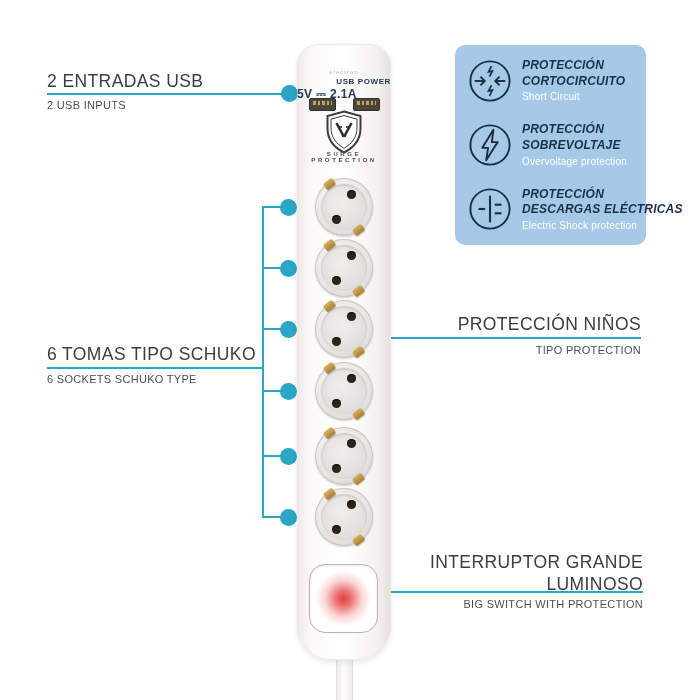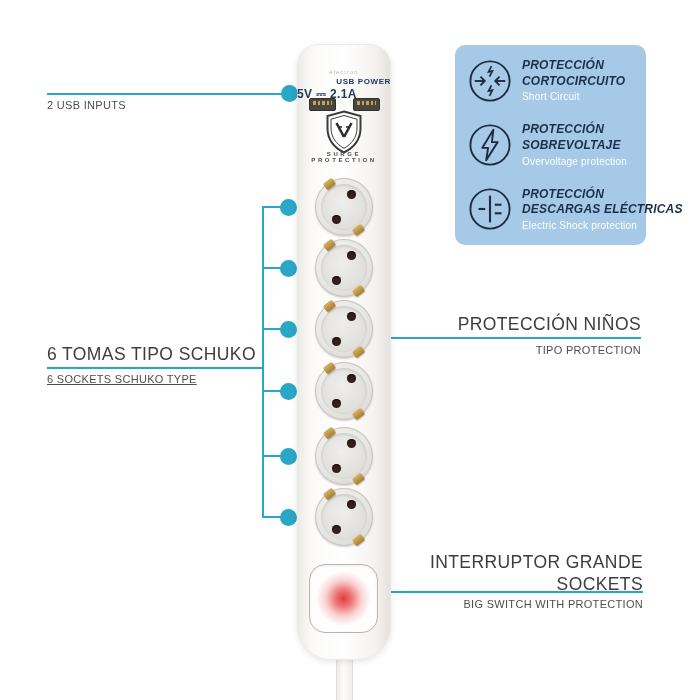--- a/index.html
+++ b/index.html
@@ -69,27 +69,28 @@
 
   .cable{position:absolute;left:336px;top:652px;width:17px;height:48px;
          background:linear-gradient(90deg,#efede9,#fdfcfb 45%,#f0eeea);
          border-left:1px solid #e2dfda;border-right:1px solid #e2dfda;box-sizing:border-box;}
 </style>
 </head>
 <body>
 
 <div class="canvas">
 
+  <div class="co-title" style="left:47px;top:71px;">2 ENTRADAS USB</div>
   <div class="tline" style="left:47px;top:93px;width:243px;"></div>
   <div class="tdot" style="left:281px;top:85px;"></div>
   <div class="co-sub" style="left:47px;top:99px;">2 USB INPUTS</div>
 
   <div class="co-title" style="left:47px;top:344px;">6 TOMAS TIPO SCHUKO</div>
   <div class="tline" style="left:47px;top:367px;width:216px;"></div>
-  <div class="co-sub" style="left:47px;top:373px;text-decoration:underline;">6 SOCKETS SCHUKO TYPE</div>
+  <div class="co-sub" style="left:47px;top:373px;">6 SOCKETS SCHUKO TYPE</div>
 
   <div class="tline-v" style="left:262px;top:206px;height:312px;"></div>
   <div class="tline" style="left:262px;top:206px;width:20px;"></div>
   <div class="tline" style="left:262px;top:267px;width:20px;"></div>
   <div class="tline" style="left:262px;top:328px;width:20px;"></div>
   <div class="tline" style="left:262px;top:390px;width:20px;"></div>
   <div class="tline" style="left:262px;top:455px;width:20px;"></div>
   <div class="tline" style="left:262px;top:516px;width:20px;"></div>
   <div class="tdot" style="left:280px;top:199px;"></div>
   <div class="tdot" style="left:280px;top:260px;"></div>
@@ -98,21 +99,21 @@
   <div class="tdot" style="left:280px;top:448px;"></div>
   <div class="tdot" style="left:280px;top:509px;"></div>
 
   <div class="co-title ta-r" style="right:59px;top:314px;">PROTECCIÓN NIÑOS</div>
   <div class="tline" style="left:355px;top:337px;width:286px;"></div>
   <div class="tdot" style="left:346px;top:329px;"></div>
   <div class="co-sub ta-r" style="right:59px;top:344px;">TIPO PROTECTION</div>
 
   <div class="co-title ta-r" style="right:57px;top:551px;line-height:22px;">
     <div>INTERRUPTOR GRANDE</div>
-    <div>SOCKETS</div>
+    <div>LUMINOSO</div>
   </div>
   <div class="tline" style="left:378px;top:591px;width:265px;"></div>
   <div class="tdot" style="left:370px;top:583px;"></div>
   <div class="co-sub ta-r" style="right:57px;top:598px;">BIG SWITCH WITH PROTECTION</div>
 
   <div class="info-box">
 
     <div class="info-row">
       <svg class="info-icon" width="44" height="44" viewBox="0 0 46 46">
         <circle cx="23" cy="23" r="20.5" fill="none" stroke="#1d2c40" stroke-width="2"></circle>

